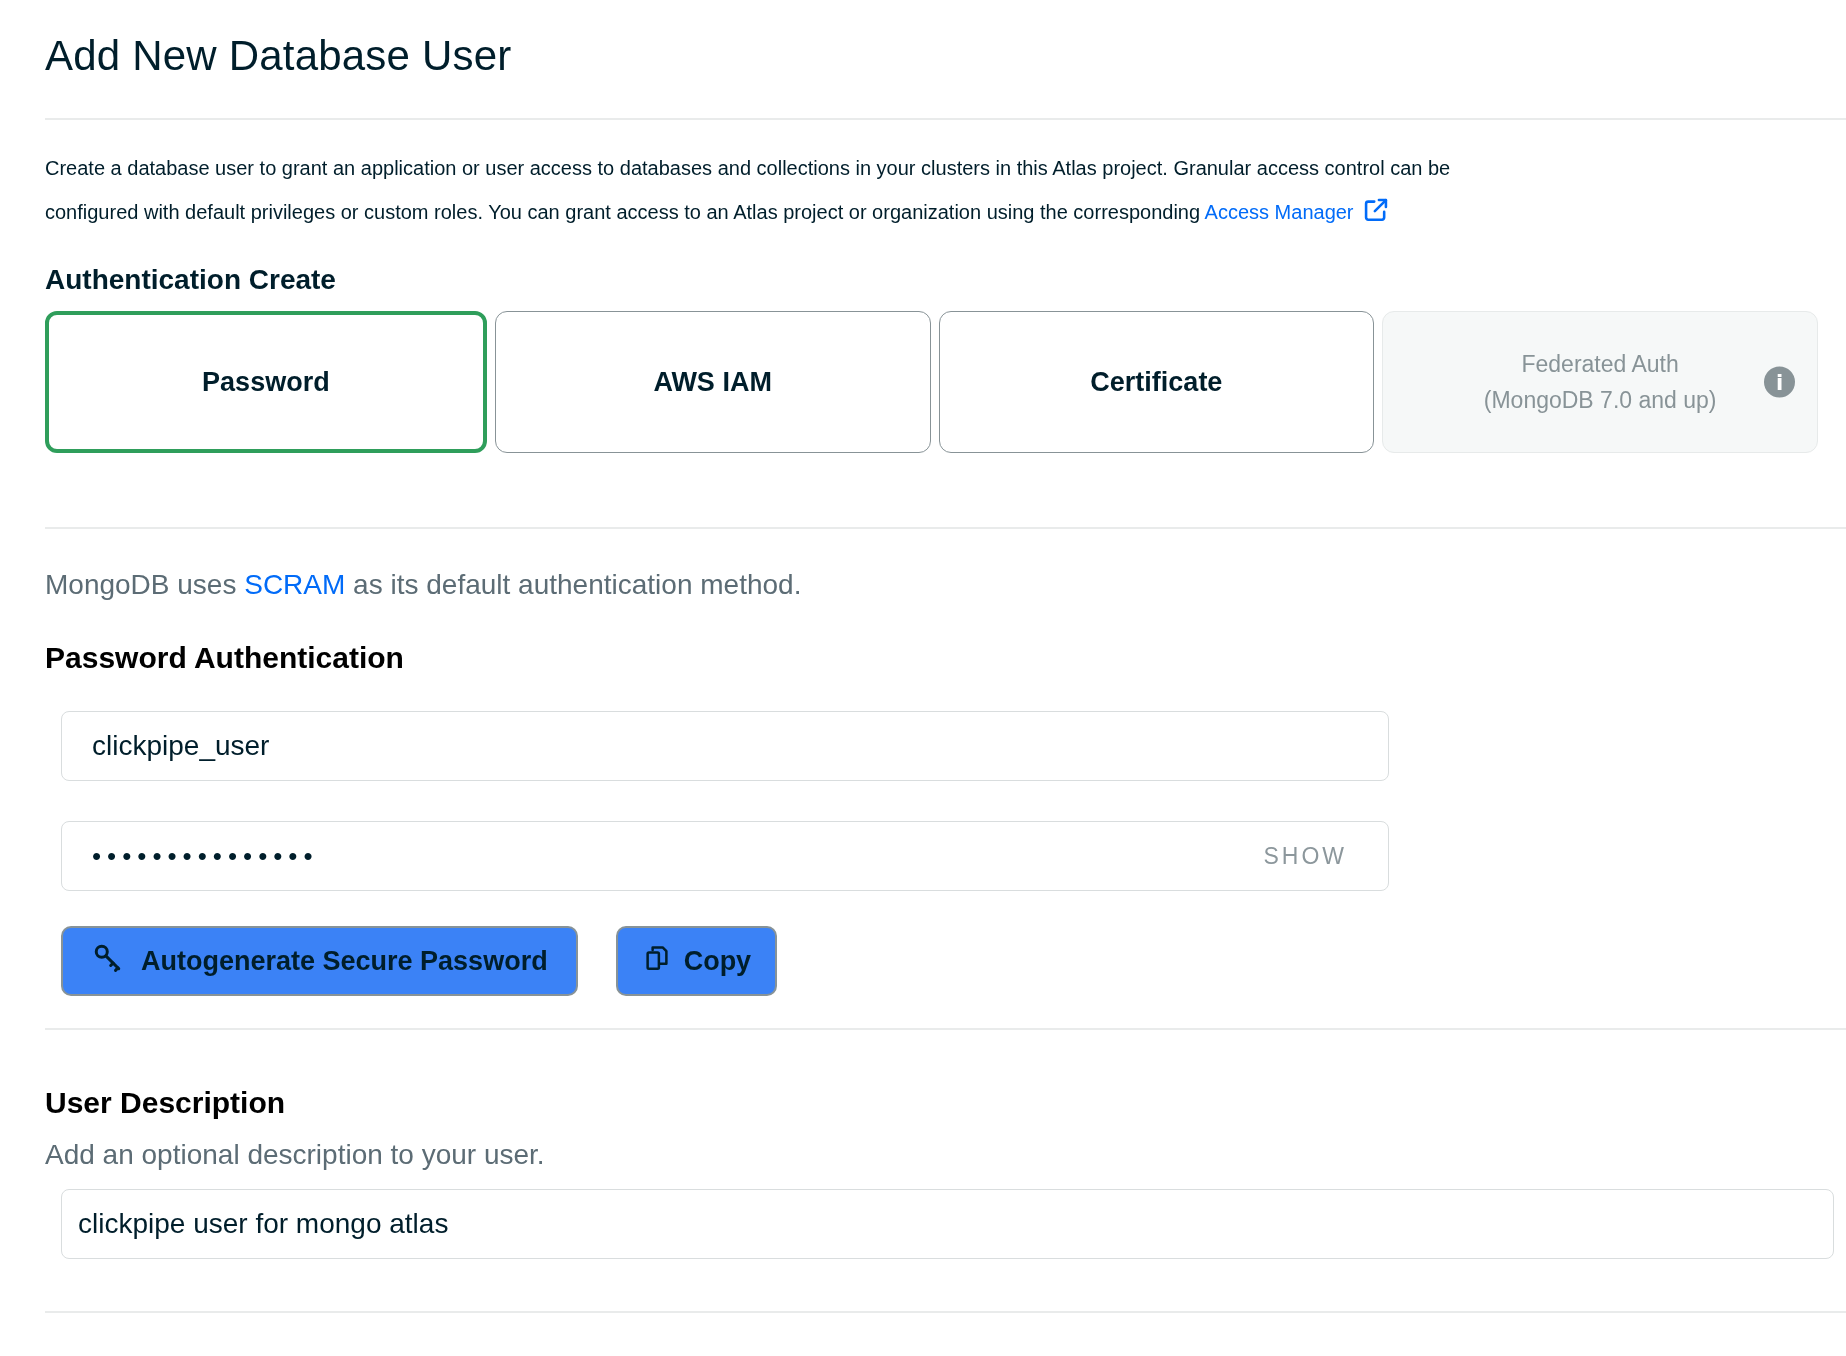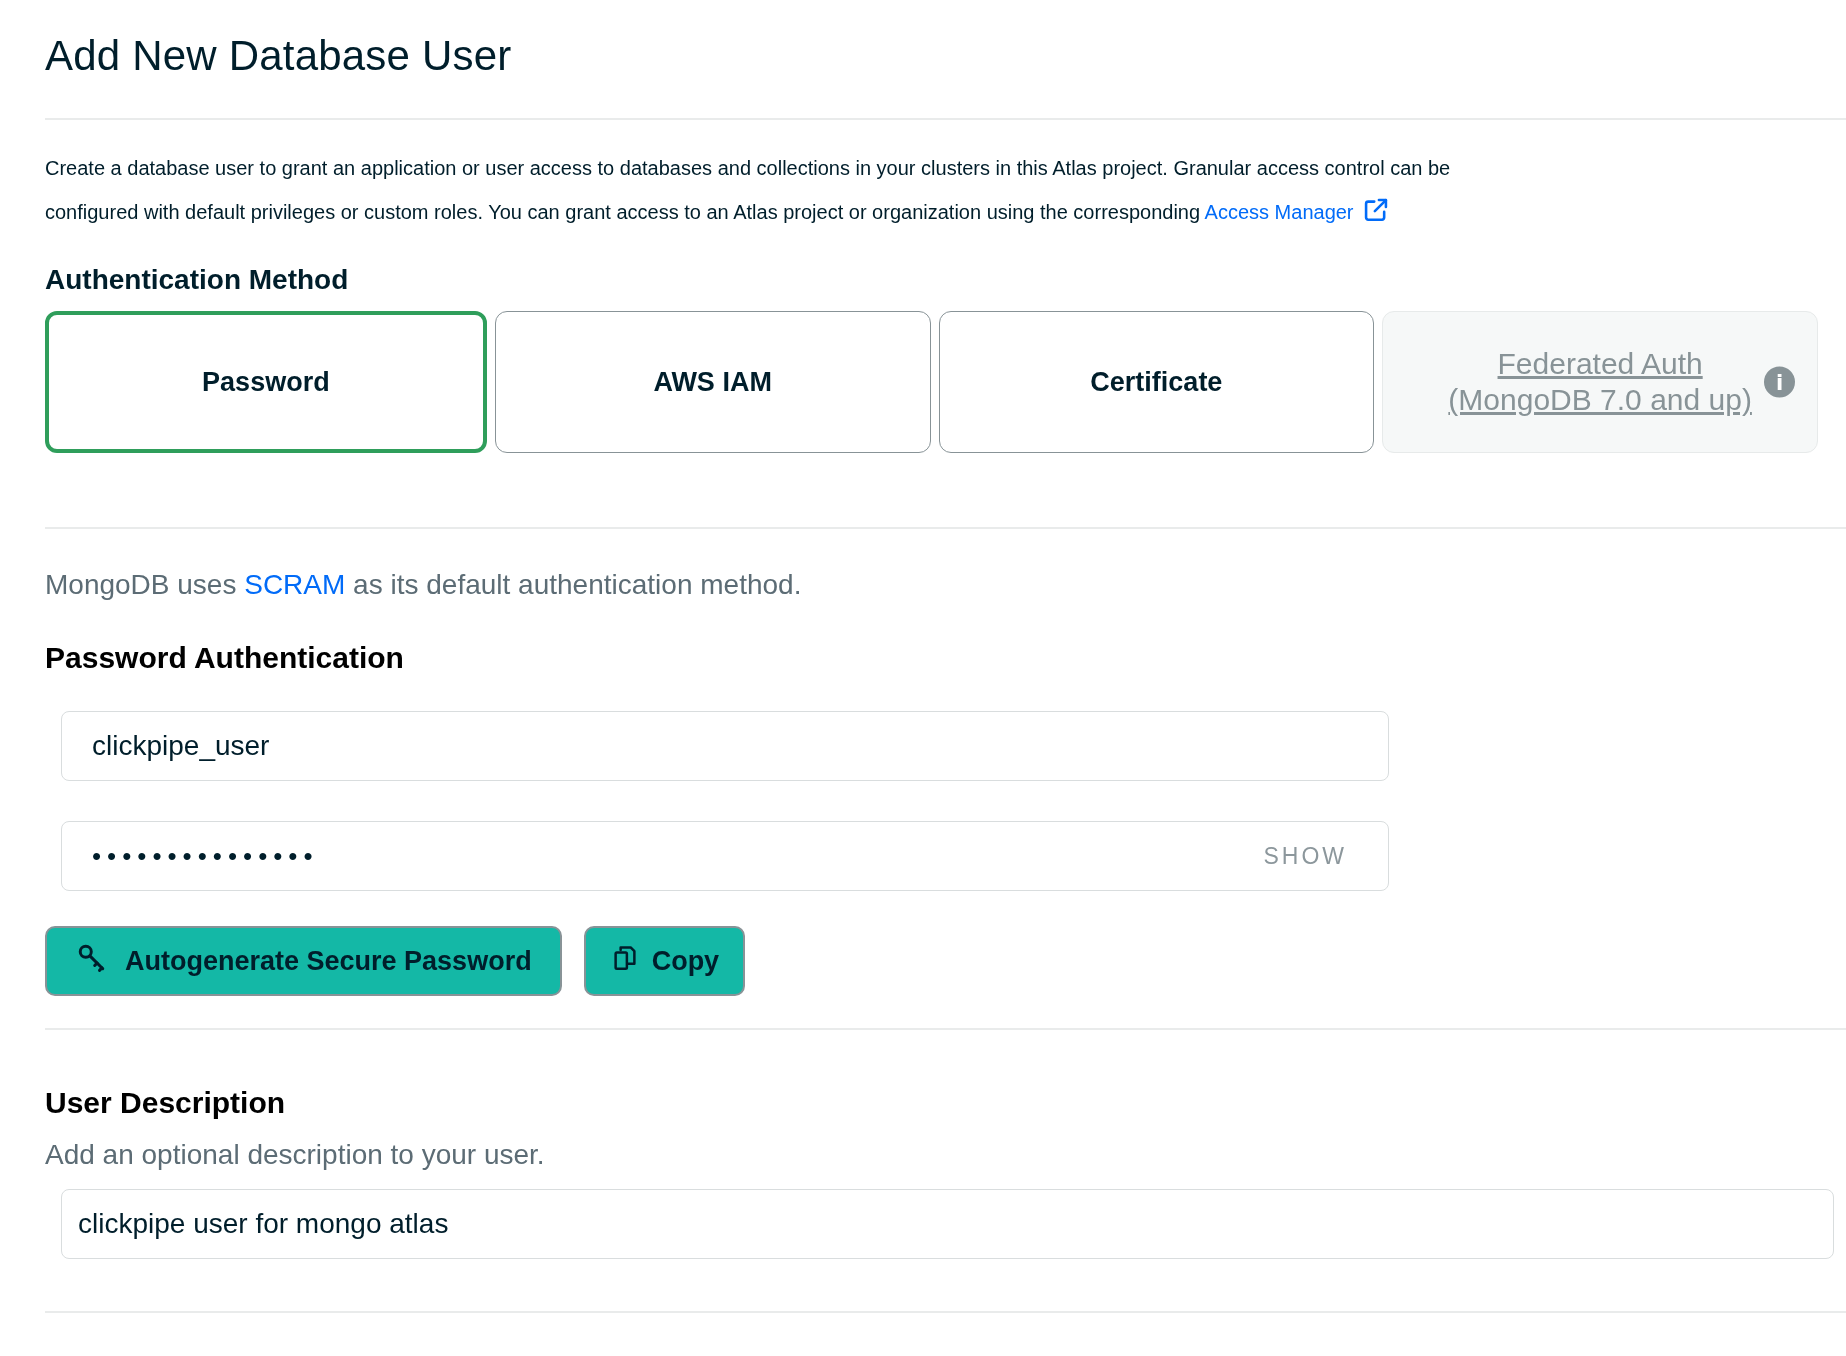--- a/index.html
+++ b/index.html
@@ -43,21 +43,21 @@
     display:flex; align-items:center; justify-content:center;
     background:#ffffff; border:1.5px solid #889397;
     font-size:27px; font-weight:700; color:#001E2B;
     cursor:pointer; position:relative; text-align:center;
   }
   .auth-card.selected { border:4px solid #2F9E5B; }
   .auth-card.disabled {
     background:#F6F8F8; border:1px solid #E7EAEA;
     font-weight:400; color:#889397; cursor:default;
   }
-  .auth-card .two-line { line-height:36px; font-size:30px;text-decoration:underline; }
+  .auth-card .two-line { line-height:36px; font-size:23px; }
   .info-badge {
     position:absolute; right:22px; top:50%; transform:translateY(-50%);
     width:31px; height:31px; border-radius:50%; background:#889397;
     color:#ffffff; font-size:21px; font-weight:700; font-style:normal;
     display:flex; align-items:center; justify-content:center;
     font-family:"DejaVu Sans", sans-serif;
   }
 
   p.scram-note { margin-top:38px; font-size:28px; line-height:36px; color:#5C6C75; }
 
@@ -82,44 +82,44 @@
     position:absolute; right:26px; top:50%; transform:translateY(-50%);
     font-size:23px; letter-spacing:3px; color:#8C979C; cursor:pointer;
     background:none; border:none; font-family:"Liberation Sans", sans-serif;
   }
   .desc-field { width:100%; margin-top:17px;padding-left:16px; }
 
   .btn-row { display:flex; gap:22px; margin-top:35px; align-items:center; }
   .lg-button {
     display:inline-flex; align-items:center; gap:16px;
     height:70px; padding:0 28px;
-    background:#14b8a6; border:2px solid #889397; border-radius:10px;
+    background:#3b82f6; border:2px solid #889397; border-radius:10px;
     font-family:"Liberation Sans", sans-serif;
-    font-size:27px; font-weight:700; color:#001E2B; cursor:pointer;
+    font-size:27px; font-weight:700; color:#001E2B; cursor:pointer;margin-left:16px;
   }
   .lg-button.copy { padding:0 24px; gap:12px; }
 
   p.helper-text { margin-top:16px; font-size:28px; line-height:34px; color:#5C6C75; }
 </style>
 </head>
 <body>
 
 <div class="wrap">
 
   <h1 class="page-title">Add New Database User</h1>
 
   <div class="divider d1"></div>
 
   <p class="intro"><span>Create a database user to grant an application or user access to databases and collections in your clusters in this Atlas project. Granular access control can be configured with default privileges or custom roles. You can grant access to an Atlas project or organization using the corresponding </span><a class="inline-link">Access Manager</a><span class="ext-icon"><svg width="28" height="28" viewBox="0 0 24 24" fill="none" stroke="#016BF8" stroke-width="2.2" stroke-linecap="round" stroke-linejoin="round">
           <path d="M19 13.5v5a1.8 1.8 0 0 1-1.8 1.8H5.3a1.8 1.8 0 0 1-1.8-1.8V6.6a1.8 1.8 0 0 1 1.8-1.8h5.2"></path>
           <path d="M14.5 3.5h6v6"></path>
           <path d="M20.5 3.5l-9.5 9.5"></path>
         </svg></span></p>
 
-  <h2 class="section-heading">Authentication Method</h2>
+  <h2 class="section-heading">Authentication Create</h2>
 
   <div class="card-row">
     <div class="auth-card selected">
       <span>Password</span>
     </div>
     <div class="auth-card">
       <span>AWS IAM</span>
     </div>
     <div class="auth-card">
       <span>Certificate</span>

